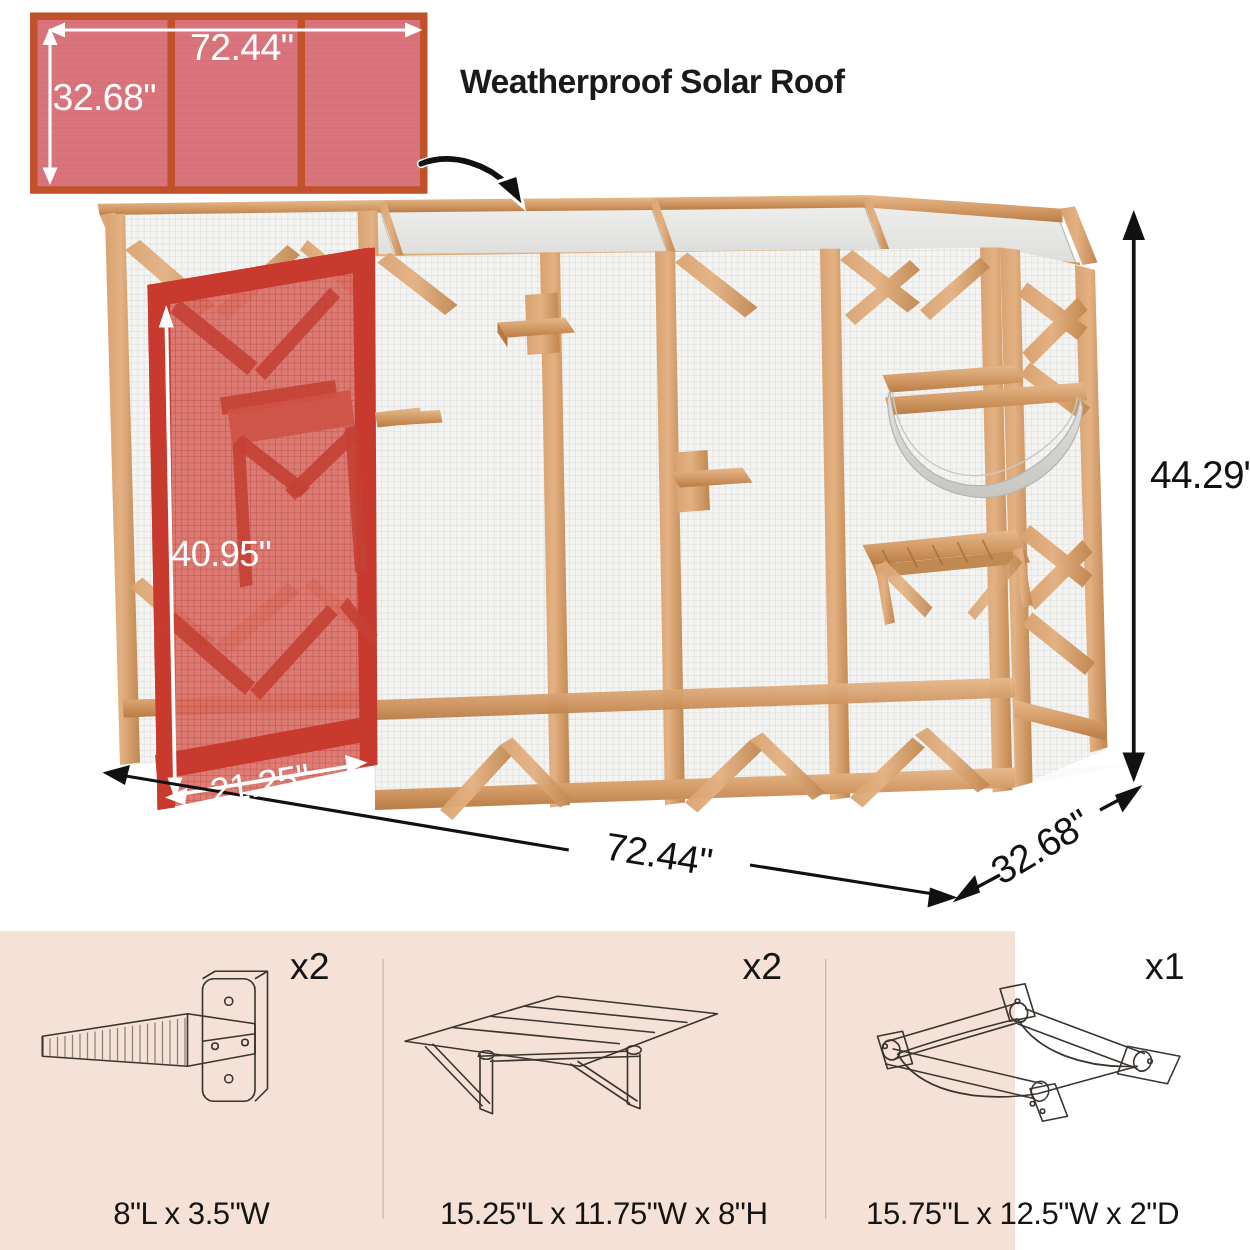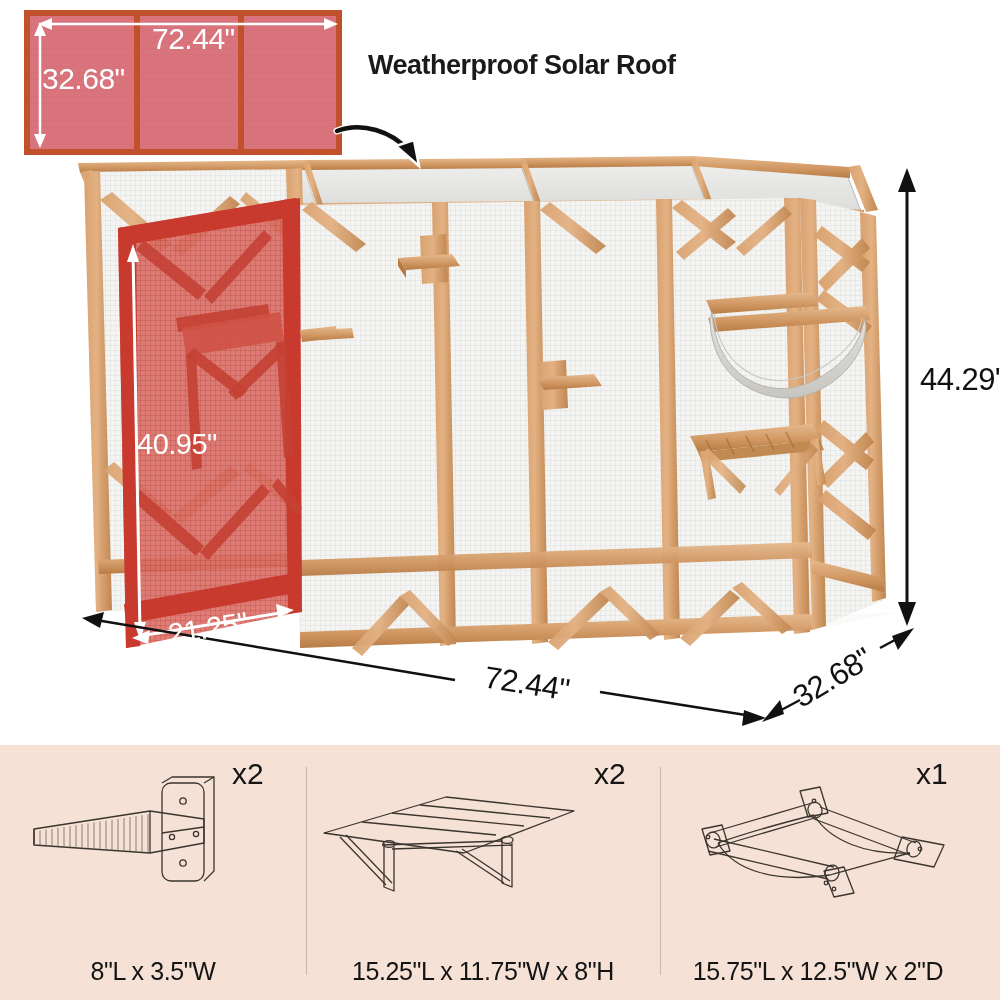--- a/index.html
+++ b/index.html
@@ -29,21 +29,21 @@
   
   .roof-caption{
     left:368px;top:50px;
     font-size:27px;color:#1a1a1a;
     font-weight:700;
   }
 
   
   .acc-panel{
     position:absolute;left:0;top:745px;
-    width:1000px;height:255px;
+    width:812px;height:255px;
     background:#f5e1d5;
   }
   .acc-divider{
     position:absolute;top:22px;width:1px;height:208px;
     background:#cdb6a8;
   }
   .acc-col{
     position:absolute;top:0;height:255px;
   }
   .acc-count{

